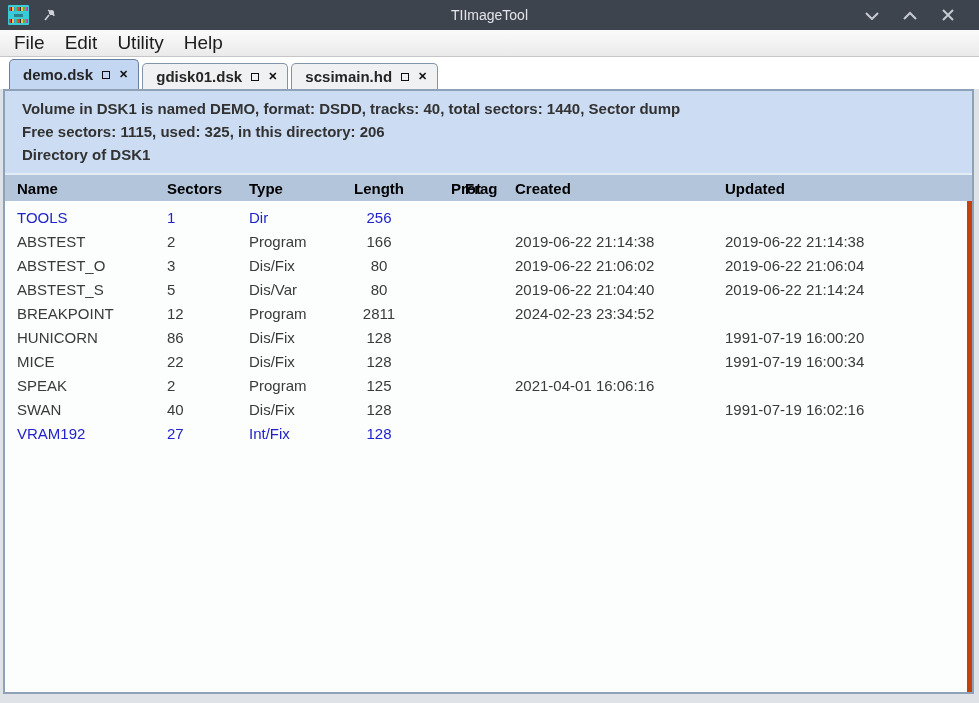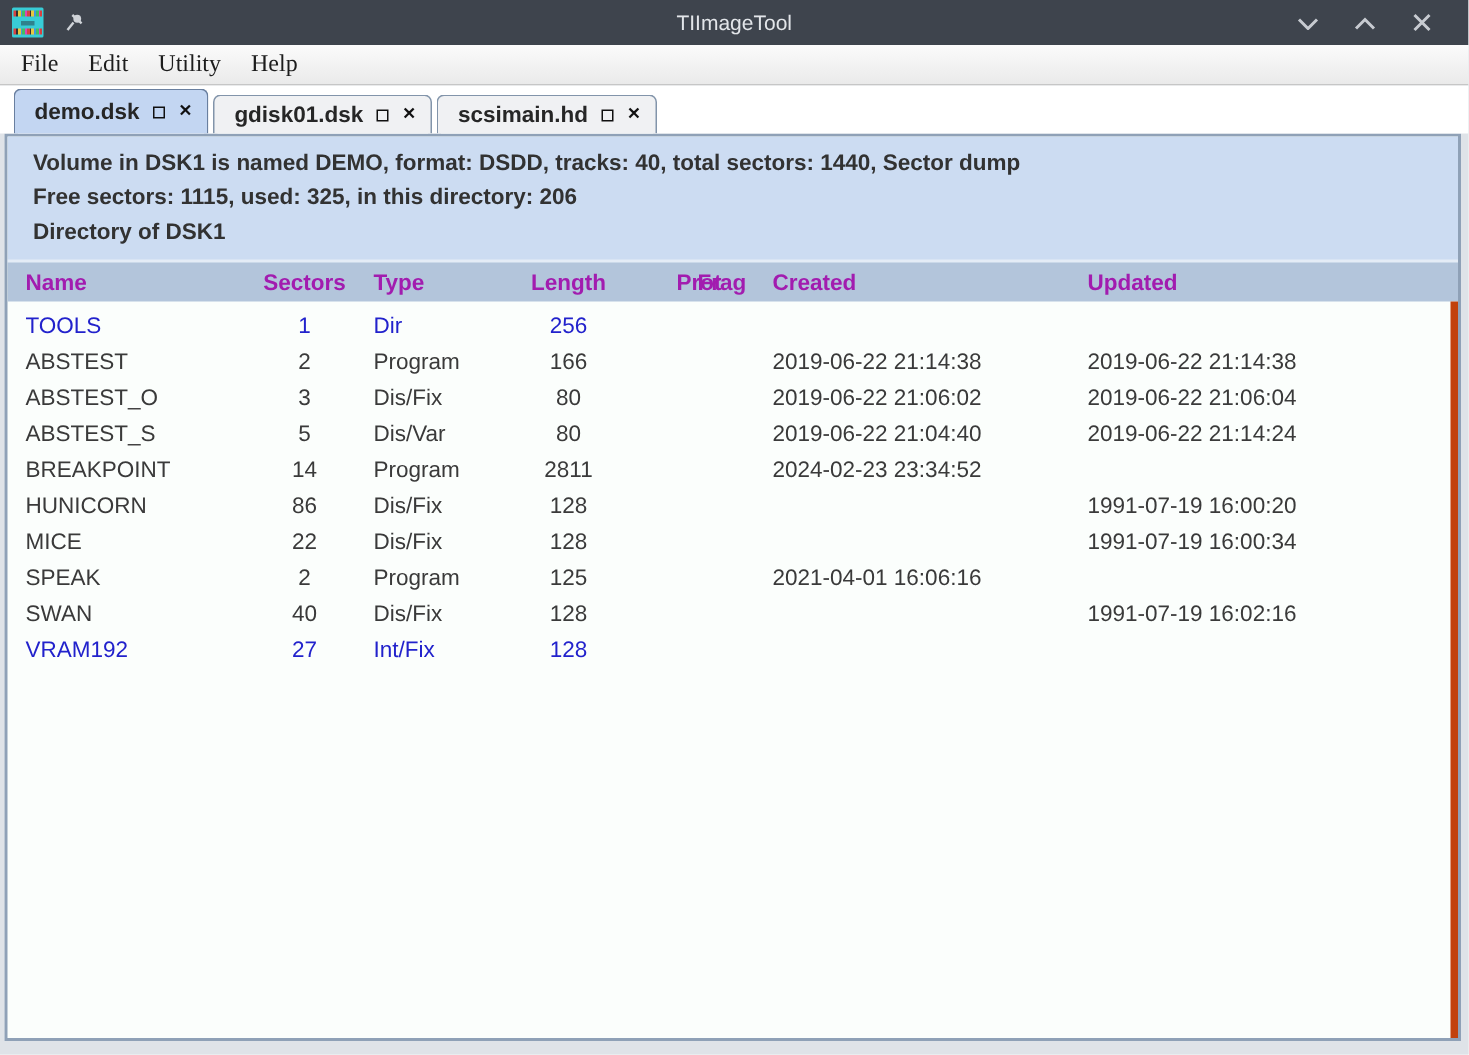--- a/index.html
+++ b/index.html
@@ -33,21 +33,21 @@
   }
   .win-controls { margin-left:auto; display:flex; align-items:center; padding-right:12px; }
   .win-btn { width:38px; height:30px; display:flex; align-items:center; justify-content:center; background:transparent; border:none; cursor:pointer; }
 
   
   .menubar {
     height:27px; background:linear-gradient(#fbfbfb,#eaeaea);
     border-bottom:1px solid #c6c6c6; display:flex; align-items:center;
     padding-left:4px; flex:0 0 auto;
   }
-  .menu-item { font-size:16px; color:#1c1c1c; padding:3px 10px; cursor:default;font-family:Liberation Serif, serif; }
+  .menu-item { font-size:19px; color:#1c1c1c; padding:3px 10px; cursor:default; }
 
   
   .tabbar {
     height:32px; background:#ffffff; display:flex; align-items:flex-end;
     padding-left:9px; flex:0 0 auto; position:relative; z-index:2;
   }
   .tab {
     display:flex; align-items:center; gap:9px;
     border:1px solid #8294aa; border-bottom:none;
     border-radius:5px 5px 0 0; margin-right:3px;
@@ -73,31 +73,31 @@
     font-size:15px; font-weight:bold; color:#323232; line-height:23px;
     border-bottom:2px solid #e4ecf6;
   }
 
   .grid-row {
     display:grid;
     grid-template-columns:162px 72px 108px 64px 50px 50px 210px 1fr;
     align-items:center;
   }
   .c-name    { padding-left:12px; }
-  .c-sectors { text-align:center; }
+  .c-sectors { text-align:left; }
   .c-type    { padding-left:10px; }
   .c-length  { text-align:center; }
   .c-prot    { padding-left:8px;margin-left:32px; }
   .c-frag    { padding-left:4px; }
   .c-created { padding-left:4px; }
   .c-updated { padding-left:4px; }
 
   .table-header {
     background:var(--table-header-bg,#b3c5db);
-    height:26px; font-size:15px; font-weight:bold; color:#a21caf;
+    height:26px; font-size:15px; font-weight:bold; color:#000000;
     flex:0 0 auto;
   }
   .table-body { flex:1 1 auto; border-right:5px solid #c2410c; padding-top:4px; }
   .trow { height:24px; font-size:15px; color:#3a3a3a; cursor:default; }
   .trow.emphasis { color:var(--link-text,#2222cc); }
   svg { display:block; }
 </style>
 </head>
 <body>
 
@@ -226,21 +226,21 @@
     <span class="c-type">Dis/Var</span>
     <span class="c-length">80</span>
     <span class="c-prot"></span>
     <span class="c-frag"></span>
     <span class="c-created">2019-06-22 21:04:40</span>
     <span class="c-updated">2019-06-22 21:14:24</span>
   </div>
 
   <div class="trow grid-row">
     <span class="c-name">BREAKPOINT</span>
-    <span class="c-sectors">14</span>
+    <span class="c-sectors">12</span>
     <span class="c-type">Program</span>
     <span class="c-length">2811</span>
     <span class="c-prot"></span>
     <span class="c-frag"></span>
     <span class="c-created">2024-02-23 23:34:52</span>
     <span class="c-updated"></span>
   </div>
 
   <div class="trow grid-row">
     <span class="c-name">HUNICORN</span>

